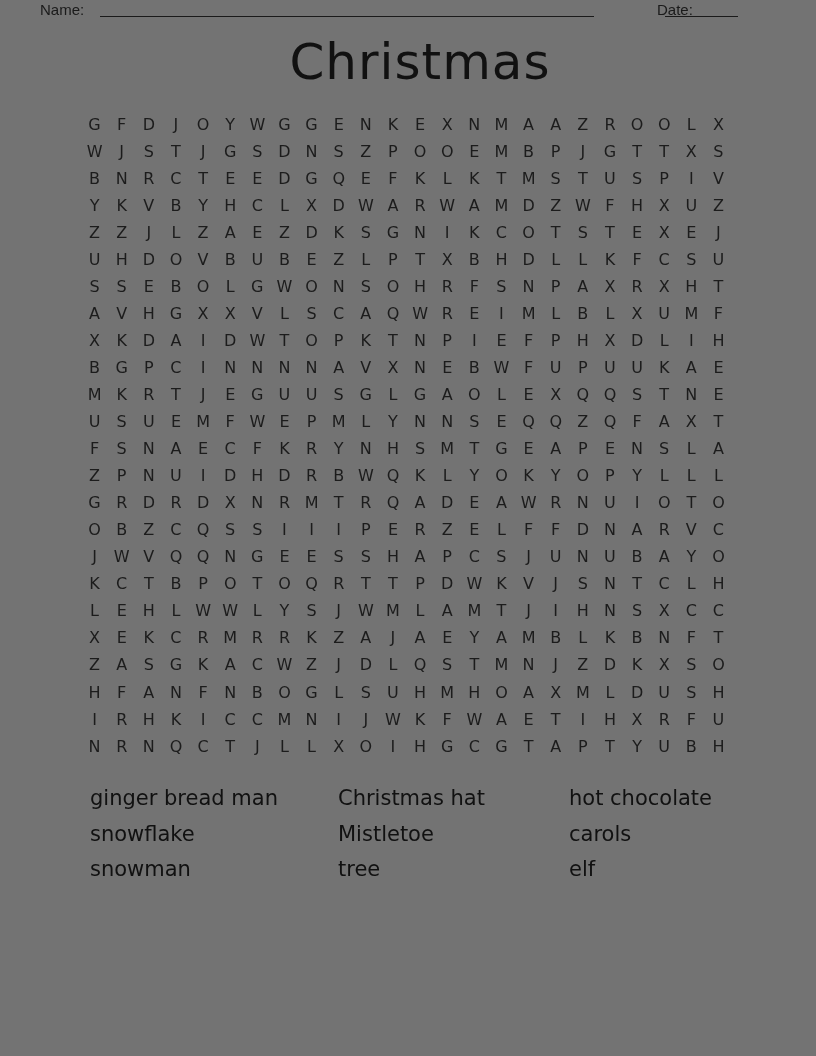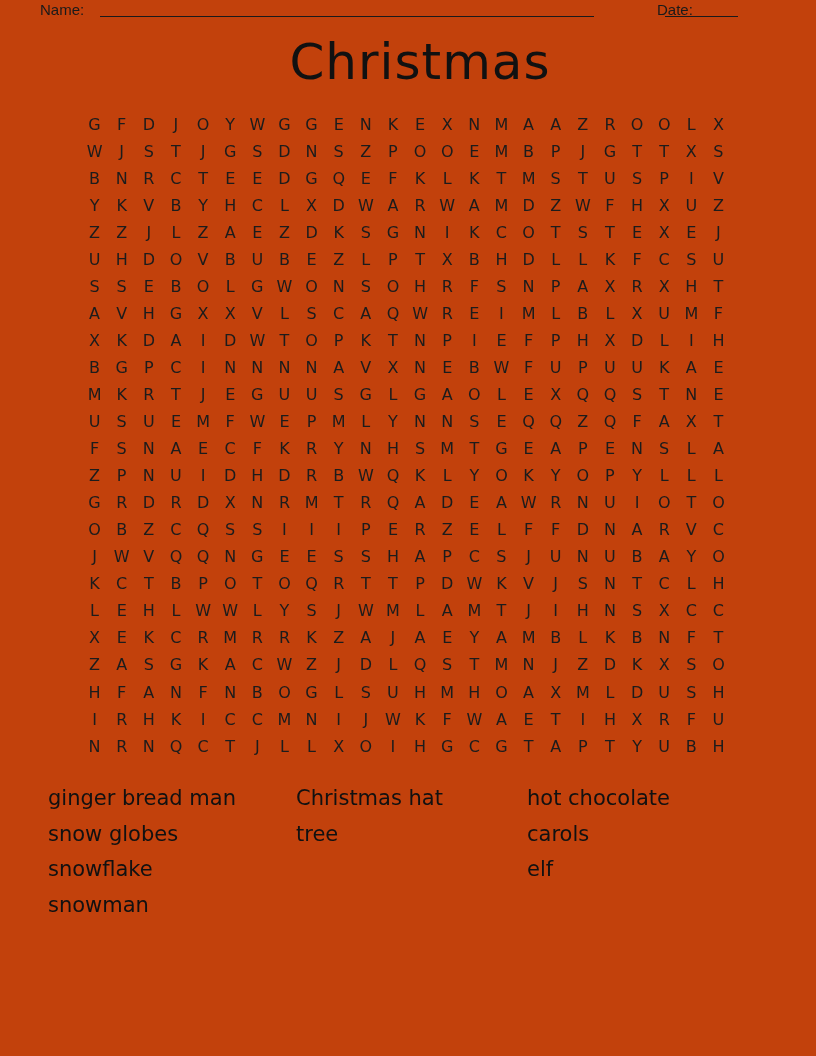--- a/index.html
+++ b/index.html
@@ -1,20 +1,20 @@
 <!DOCTYPE html>
 <html><head>
 <meta charset="utf-8">
 <style>
   html, body { margin: 0; padding: 0; background: #ffffff; }
   .page {
     position: relative;
     width: 816px;
     height: 1056px;
-    background: #c2410c;
+    background: #737373;
     color: #1a1a1a;
     font-family: "DejaVu Sans", "Liberation Sans", sans-serif;
     overflow: hidden;
   }
   
   .hdr-label {
     position: absolute;
     top: 1px;
     font-family: "Liberation Sans", sans-serif;
     font-size: 15px;
@@ -72,20 +72,21 @@
     top: 0;
   }
   .word-col-1 { left: 48px; }
   .word-col-2 { left: 296px; }
   .word-col-3 { left: 527px; }
   .word {
     font-size: 21px;
     line-height: 35.7px;
     color: #111111;
     white-space: nowrap;
+    margin-left: 42px;
   }
 </style>
 </head>
 <body>
 
 <div class="page">
 
   <span class="hdr-label name-label">Name:</span>
   <span class="blank-line name-line"></span>
   <span class="hdr-label date-label">Date:</span>
@@ -668,26 +669,26 @@
       <span class="cell">T</span>
       <span class="cell">Y</span>
       <span class="cell">U</span>
       <span class="cell">B</span>
       <span class="cell">H</span>
     </div>
 
   <div class="words">
     <div class="word-col word-col-1">
         <div class="word">ginger bread man</div>
-        <div class="word">snow globes</div>
         <div class="word">snowflake</div>
         <div class="word">snowman</div>
       </div>
     <div class="word-col word-col-2">
         <div class="word">Christmas hat</div>
+        <div class="word">Mistletoe</div>
         <div class="word">tree</div>
       </div>
     <div class="word-col word-col-3">
         <div class="word">hot chocolate</div>
         <div class="word">carols</div>
         <div class="word">elf</div>
       </div>
   </div>
 
 </div>

